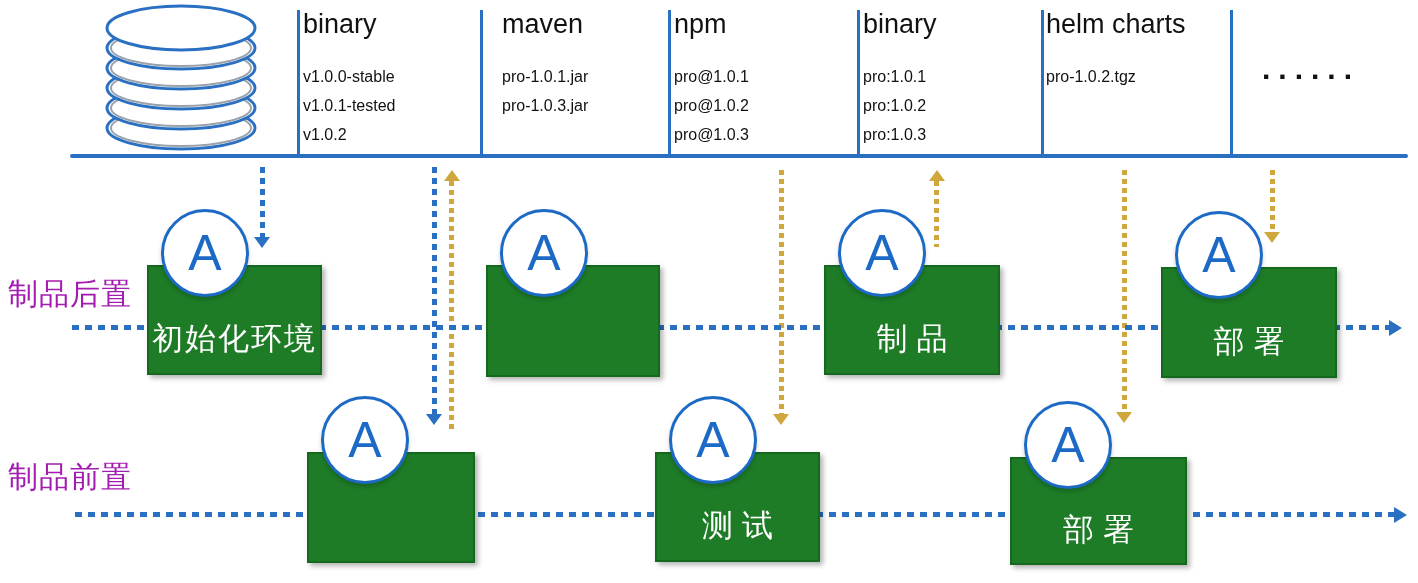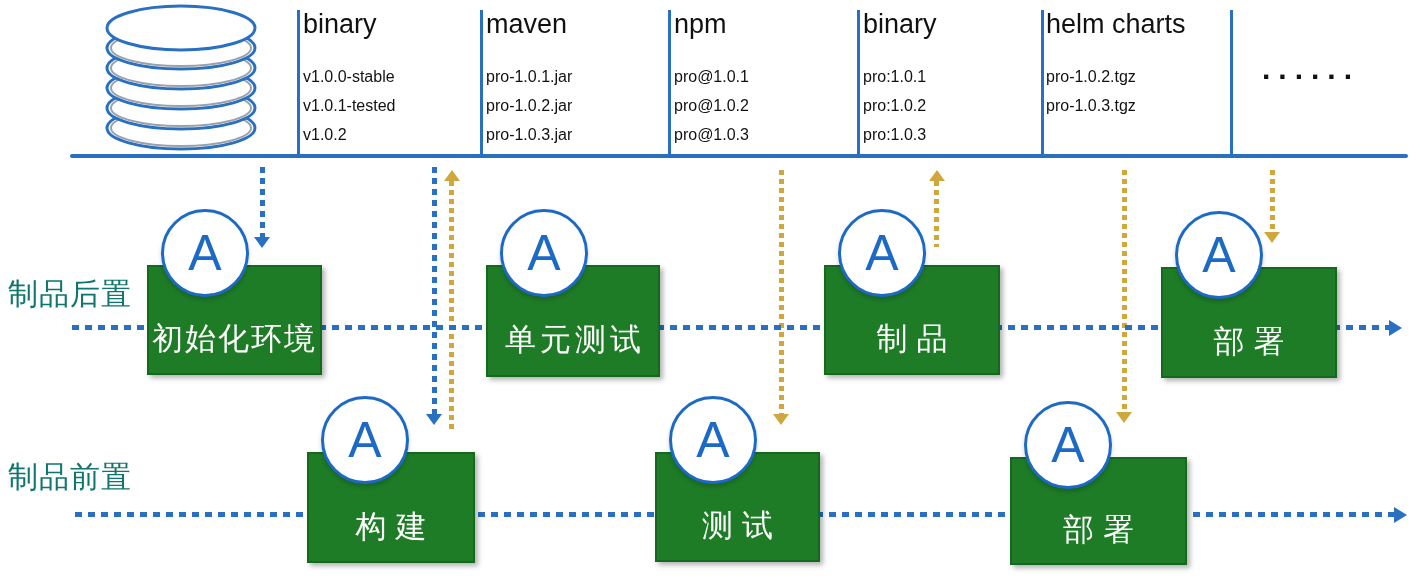--- a/index.html
+++ b/index.html
@@ -17,21 +17,21 @@
     font-family:"Liberation Sans","DejaVu Sans",sans-serif;color:var(--text-black);padding-left:19px;
   }
   
   .repo-baseline{position:absolute;left:70px;top:154px;width:1338px;height:4px;background:var(--accent-blue);border-radius:2px;}
   .repo-sep{position:absolute;top:10px;width:3px;height:145px;background:var(--accent-blue);}
   .repo-col{position:absolute;top:8px;}
   .repo-name{font-size:27px;line-height:32px;color:#111;}
   .repo-items{position:absolute;top:54px;left:0;font-size:16px;line-height:29px;white-space:nowrap;color:#111;}
   .repo-ellipsis{position:absolute;left:1262px;top:52px;font-size:30px;font-weight:bold;letter-spacing:8px;color:#111;}
   
-  .row-label{position:absolute;left:8px;font-size:30px;letter-spacing:1px;color:#0f766e;white-space:nowrap;}
+  .row-label{position:absolute;left:8px;font-size:30px;letter-spacing:1px;color:#a21caf;white-space:nowrap;}
   .flow-line{position:absolute;height:5px;background:repeating-linear-gradient(90deg,var(--accent-blue) 0 7px,transparent 7px 13px);}
   .head-right{position:absolute;width:0;height:0;border-top:8px solid transparent;border-bottom:8px solid transparent;border-left:13px solid var(--accent-blue);}
   
   .v-line{position:absolute;width:5px;}
   .v-blue{background:repeating-linear-gradient(180deg,var(--accent-blue) 0 6px,transparent 6px 11px);}
   .v-gold{background:repeating-linear-gradient(180deg,var(--arrow-gold) 0 5px,transparent 5px 9px);}
   .head-down{position:absolute;width:0;height:0;border-left:8px solid transparent;border-right:8px solid transparent;border-top:11px solid var(--accent-blue);}
   .head-up{position:absolute;width:0;height:0;border-left:8px solid transparent;border-right:8px solid transparent;border-bottom:11px solid var(--arrow-gold);}
   .head-down.gold{border-top-color:var(--arrow-gold);}
   
@@ -81,25 +81,24 @@
 
   <div class="repo-col" style="left:303px">
     <div class="repo-name">binary</div>
     <div class="repo-items">
       <div>v1.0.0-stable</div>
       <div>v1.0.1-tested</div>
       <div>v1.0.2</div>
     </div>
   </div>
 
-  <div class="repo-col" style="left:486px">
+  <div class="repo-col" style="left:502px">
     <div class="repo-name">maven</div>
     <div class="repo-items">
       <div>pro-1.0.1.jar</div>
-      <div>pro-1.0.2.jar</div>
       <div>pro-1.0.3.jar</div>
     </div>
   </div>
 
   <div class="repo-col" style="left:674px">
     <div class="repo-name">npm</div>
     <div class="repo-items">
       <div>pro@1.0.1</div>
       <div>pro@1.0.2</div>
       <div>pro@1.0.3</div>
@@ -112,21 +111,20 @@
       <div>pro:1.0.1</div>
       <div>pro:1.0.2</div>
       <div>pro:1.0.3</div>
     </div>
   </div>
 
   <div class="repo-col" style="left:1046px">
     <div class="repo-name">helm charts</div>
     <div class="repo-items">
       <div>pro-1.0.2.tgz</div>
-      <div>pro-1.0.3.tgz</div>
     </div>
   </div>
 
   <div class="repo-ellipsis">......</div>
 
   <div class="repo-baseline"></div>
 
   <div class="v-line v-blue" style="left:260px;top:167px;height:70px;"></div>
   <div class="head-down" style="left:254px;top:237px;"></div>
 
@@ -151,38 +149,36 @@
   <div class="row-label" style="top:274px">制品后置</div>
   <div class="flow-line" style="left:72px;top:325px;width:1318px;"></div>
   <div class="head-right" style="left:1389px;top:320px;"></div>
 
   <div class="stage" style="left:147px;top:265px;width:175px;height:110px;">
     <div class="badge">A</div>
     <div class="stage-label">初始化环境</div>
   </div>
   <div class="stage" style="left:486px;top:265px;width:174px;height:112px;">
     <div class="badge">A</div>
-    <div class="stage-label mid">单元测试</div>
   </div>
   <div class="stage" style="left:824px;top:265px;width:176px;height:110px;">
     <div class="badge">A</div>
     <div class="stage-label sparse">制品</div>
   </div>
   <div class="stage" style="left:1161px;top:267px;width:176px;height:111px;">
     <div class="badge">A</div>
     <div class="stage-label sparse">部署</div>
   </div>
 
   <div class="row-label" style="top:457px">制品前置</div>
   <div class="flow-line" style="left:75px;top:512px;width:1320px;"></div>
   <div class="head-right" style="left:1394px;top:507px;"></div>
 
   <div class="stage" style="left:307px;top:452px;width:168px;height:111px;">
     <div class="badge">A</div>
-    <div class="stage-label sparse">构建</div>
   </div>
   <div class="stage" style="left:655px;top:452px;width:165px;height:110px;">
     <div class="badge">A</div>
     <div class="stage-label sparse">测试</div>
   </div>
   <div class="stage" style="left:1010px;top:457px;width:177px;height:108px;">
     <div class="badge">A</div>
     <div class="stage-label sparse">部署</div>
   </div>
 

